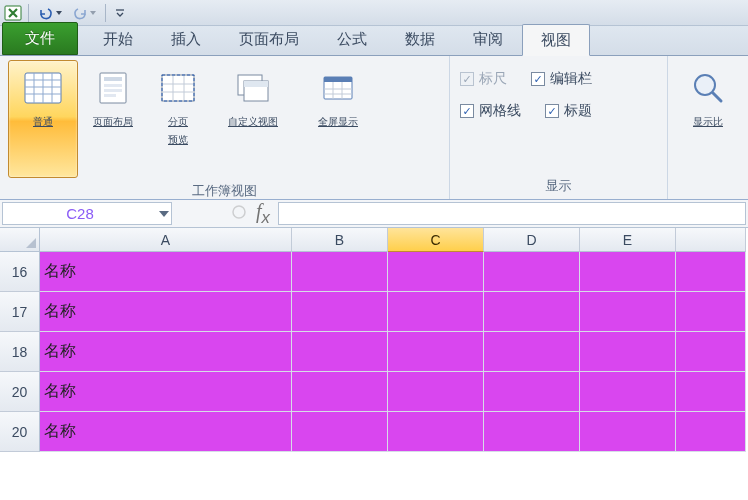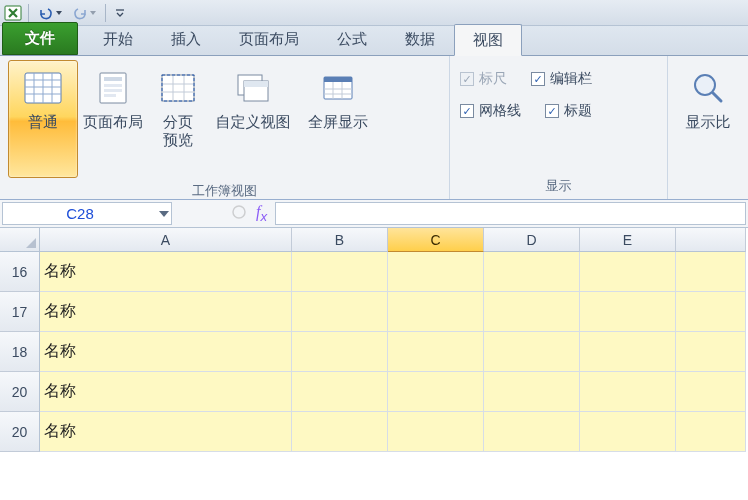--- a/index.html
+++ b/index.html
@@ -10,63 +10,63 @@
   .qat .app-icon { width: 18px; height: 18px; position: relative; }
   .qat .app-icon svg { width: 18px; height: 18px; }
   .qat .sep { width: 1px; height: 18px; background: #a8b6c8; margin: 0 2px; }
   .qat .btn { display: flex; align-items: center; height: 22px; padding: 0 2px; border: 1px solid transparent; border-radius: 2px; }
   .qat .arrow { width: 0; height: 0; border-left: 3px solid transparent; border-right: 3px solid transparent; border-top: 4px solid #3b4b61; margin-left: 2px; }
   .qat svg { display: block; }
 
   
   .tabs { height: 30px; background: linear-gradient(#dfe7f0, #d4dde8); display: flex; align-items: flex-end; padding-left: 2px; border-bottom: 1px solid #8ba0bc; }
   .tab { padding: 6px 18px 5px 18px; font-size: 15px; color: #3b4b61; cursor: default; border: 1px solid transparent; }
-  .tab.file { background: linear-gradient(#3a9f2f, #2a7a20); color: #fff; border-color: #1f5d16; border-radius: 2px 2px 0 0; margin-right: 6px; padding: 6px 22px; font-weight: bold; text-shadow: 0 -1px 0 rgba(0,0,0,.3); }
+  .tab.file { background: linear-gradient(#3a9f2f, #2a7a20); color: #fff; border-color: #1f5d16; border-radius: 2px 2px 0 0; margin-right: 6px; padding: 6px 22px; font-weight: normal; text-shadow: 0 -1px 0 rgba(0,0,0,.3); }
   .tab.active { background: #f5f6f7; border: 1px solid #8ba0bc; border-bottom-color: #f5f6f7; border-radius: 2px 2px 0 0; color: #3b4b61; position: relative; top: 1px; }
 
   
   .ribbon { height: 144px; background: #f1f3f6; border-bottom: 1px solid #98aecf; display: flex; }
   .group { border-right: 1px solid #ccd7e5; display: flex; flex-direction: column; }
   .group .items { flex: 1; display: flex; align-items: flex-start; padding: 4px 8px; }
   .group .label { height: 22px; text-align: center; font-size: 13px; color: #5a6b82; padding-bottom: 2px; }
 
   .big-btn { display: flex; flex-direction: column; align-items: center; justify-content: flex-start; width: 70px; height: 118px; padding-top: 6px; border: 1px solid transparent; border-radius: 3px; cursor: default; }
   .big-btn svg { margin-bottom: 4px; }
-  .big-btn .txt { font-size: 15px; color: #3b4b61; text-align: center; line-height: 18px; }
+  .big-btn .txt { font-size: 10px; color: #3b4b61; text-align: center; line-height: 18px; text-decoration: underline; }
   .big-btn.active { background: linear-gradient(#fff2c9, #ffd65e 48%, #ffbc3a 52%, #ffe79e); border-color: #c28a30; box-shadow: inset 0 0 2px rgba(255,255,255,.8); }
 
   .show-group .items { display: flex; flex-direction: column; gap: 14px; padding: 14px 10px; }
   .show-row { display: flex; gap: 24px; }
   .chk { display: flex; align-items: center; gap: 5px; font-size: 14px; color: #3b4b61; }
   .chk.disabled { color: #9aa6b6; }
   .chk .box { width: 14px; height: 14px; border: 1px solid #7a8aa0; background: #fff; display: flex; align-items: center; justify-content: center; }
   .chk.disabled .box { border-color: #b9c3d0; background: #eef1f5; }
   .chk .mark { font-size: 11px; color: #2a5db0; line-height: 1; }
   .chk.disabled .mark { color: #9aa6b6; }
 
   
   .fbar { height: 28px; border-bottom: 1px solid #b5c3d4; display: flex; align-items: stretch; background: #f3f5f8; }
   .name-box { width: 170px; display: flex; align-items: center; justify-content: center; background: #fff; border: 1px solid #b5c3d4; margin: 2px; position: relative; }
-  .name-box .txt { font-size: 15px; color: #1d4ed8; position: absolute; left: 6px; right: 20px; text-align: center; }
+  .name-box .txt { font-size: 15px; color: #8b5cf6; position: absolute; left: 6px; right: 20px; text-align: center; }
   .name-box .dd { position: absolute; right: 2px; top: 50%; transform: translateY(-50%); width: 0; height: 0; border-left: 5px solid transparent; border-right: 5px solid transparent; border-top: 6px solid #5a6b82; }
   .fbar .btns { display: flex; align-items: center; padding: 0 8px; gap: 10px; }
   .fbar .disabled-ico { opacity: .35; }
-  .fbar .fx { font-style: italic; font-family: "Times New Roman", serif; font-size: 16px; color: #8b5cf6; }
+  .fbar .fx { font-style: italic; font-family: "Times New Roman", serif; font-size: 20px; color: #737373; }
   .formula-input { flex: 1; background: #fff; border: 1px solid #b5c3d4; margin: 2px 2px 2px 0; }
 
   
   .grid { display: flex; flex-direction: column; }
   .grid .row { display: flex; height: 40px; }
   .grid .hdr-row { height: 24px; }
   .hcell { background: linear-gradient(#f6f8fb, #e4e9f0); border-right: 1px solid #c2cbd8; border-bottom: 1px solid #b5c3d4; display: flex; align-items: center; justify-content: center; font-size: 14px; color: #3b4b61; }
   .hcell.sel { background: linear-gradient(#ffe49a, #ffcf4b); border-bottom-color: #c28a30; color: #3a2a00; }
   .rcell { width: 40px; background: linear-gradient(#f6f8fb, #e4e9f0); border-right: 1px solid #b5c3d4; border-bottom: 1px solid #c2cbd8; display: flex; align-items: center; justify-content: center; font-size: 14px; color: #3b4b61; }
   .corner { width: 40px; background: linear-gradient(#f6f8fb, #e4e9f0); border-right: 1px solid #b5c3d4; border-bottom: 1px solid #b5c3d4; position: relative; }
   .corner::after { content: ""; position: absolute; right: 3px; bottom: 3px; width: 0; height: 0; border-left: 10px solid transparent; border-bottom: 10px solid #b7c1d0; }
-  .cell { border-right: 1px solid #d6dde7; border-bottom: 1px solid #d6dde7; padding: 0 4px; font-size: 16px; color: #222; display: flex; align-items: center; background: #fef9c3; }
+  .cell { border-right: 1px solid #d6dde7; border-bottom: 1px solid #d6dde7; padding: 0 4px; font-size: 16px; color: #222; display: flex; align-items: center; background: #d946ef; }
   .colA { width: 252px; } .colB { width: 96px; } .colC { width: 96px; } .colD { width: 96px; } .colE { width: 96px; } .colF { width: 70px; }
 
 </style>
 </head>
 <body>
 
 <div class="qat">
   <span class="app-icon">
     <svg viewBox="0 0 18 18">
         <rect x="1" y="2" width="16" height="14" rx="1" fill="#fff" stroke="#2f7d32"></rect>
@@ -97,20 +97,21 @@
   </span>
 </div>
 
 <div class="tabs">
   <div class="tab file">文件</div>
   <div class="tab">开始</div>
   <div class="tab">插入</div>
   <div class="tab">页面布局</div>
   <div class="tab">公式</div>
   <div class="tab">数据</div>
+  <div class="tab">审阅</div>
   <div class="tab active">视图</div>
 </div>
 
 <div class="ribbon">
 
   <div class="group" style="width:450px">
     <div class="items">
       <div class="big-btn active">
         <svg width="42" height="42" viewBox="0 0 42 42">
           <rect x="3" y="6" width="36" height="30" rx="2" fill="#fff" stroke="#5a7fb5"></rect>

